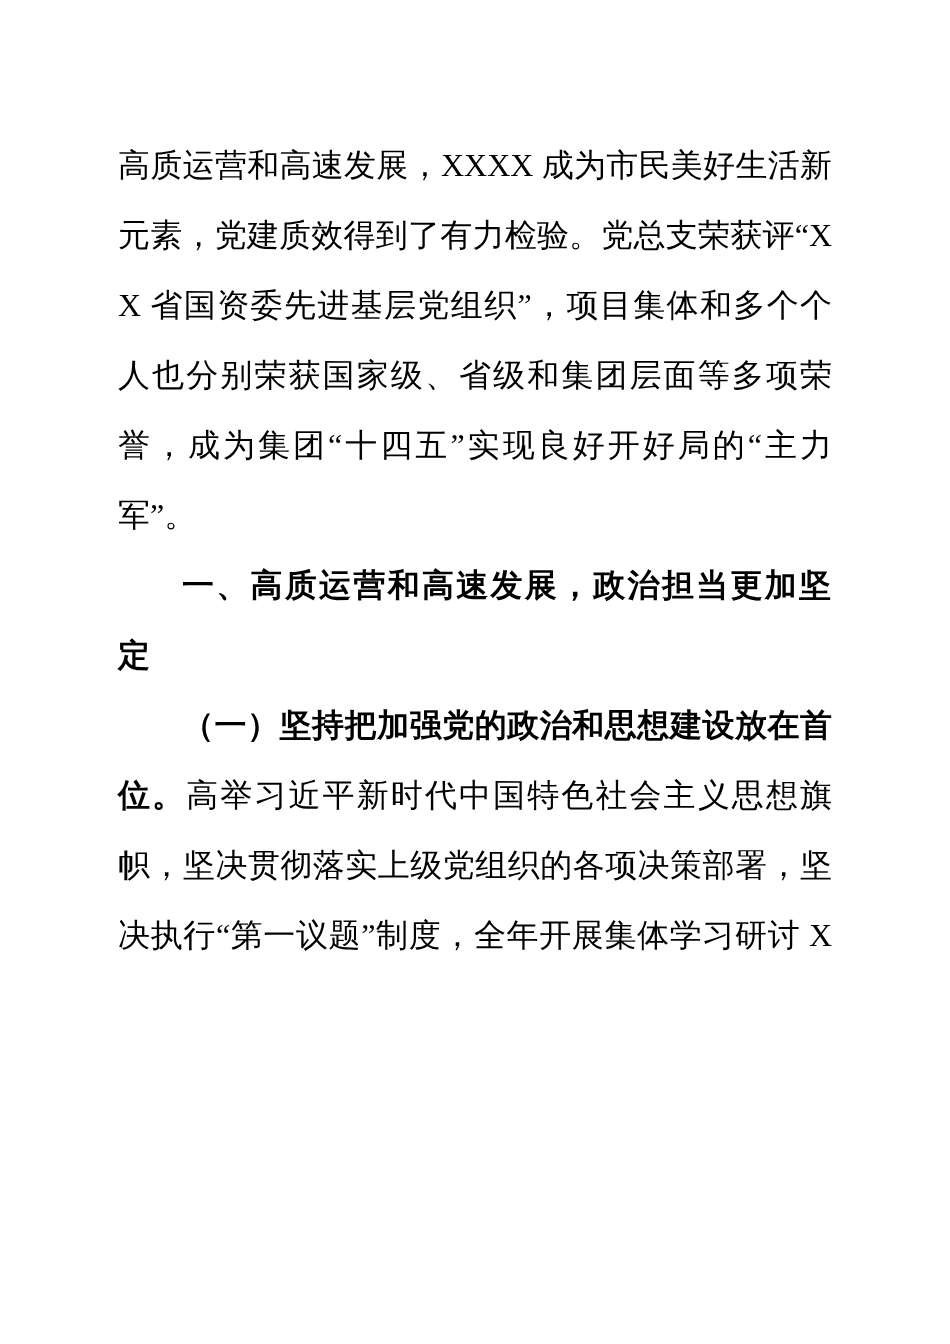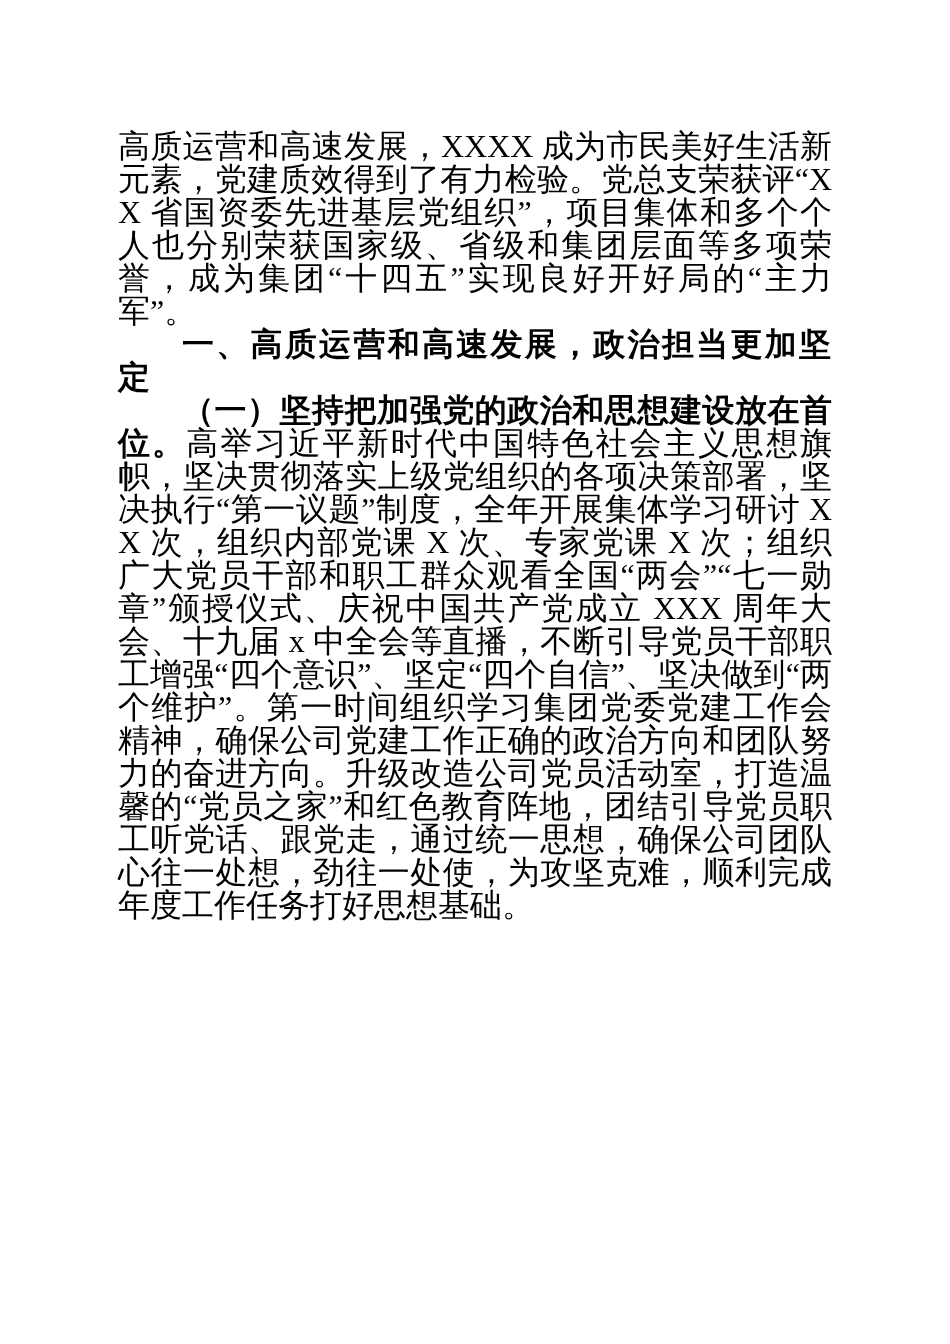--- a/index.html
+++ b/index.html
@@ -11,21 +11,21 @@
     position: relative;
     width: 950px;
     height: 983px;
     margin: 0 auto;
     background: #ffffff;
     box-sizing: border-box;
     padding: 130px 118px 0 118px;
     overflow: hidden;
     font-family: "Liberation Serif", "DejaVu Serif", serif;
     font-size: 32px;
-    line-height: 33px;
+    line-height: 70px;
     color: #000000;
     text-align: justify;
   }
   .para {
     margin: 0;
     word-break: break-all;
   }
   .para.first-line-indent {
     text-indent: 64px;
   }

